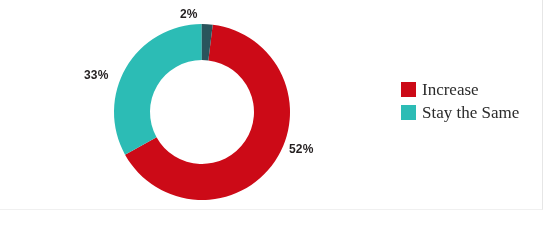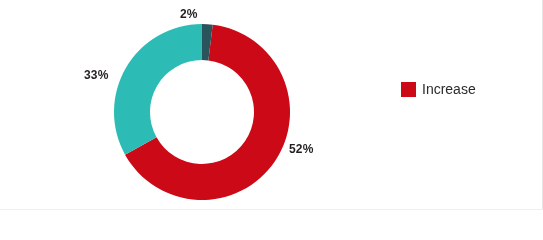--- a/index.html
+++ b/index.html
@@ -67,22 +67,22 @@
     height: 20px;
     margin-bottom: 3px;
   }
   .legend-swatch {
     width: 15px;
     height: 15px;
     flex: 0 0 15px;
     margin-right: 6px;
   }
   .legend-label {
-    font-family: Liberation Sans, sans-serif;
-    font-size: 14px;
+    font-family: Liberation Serif, serif;
+    font-size: 17px;
     color: #2b2b2b;
     line-height: 1;
     white-space: nowrap;
   }
 </style>
 </head>
 <body>
 
 <div id="figure">
 
@@ -100,17 +100,21 @@
   <div class="value-label" id="label-staythesame">33%</div>
   <div class="value-label" id="label-increase">52%</div>
 
   <div id="legend">
 
     <div class="legend-item">
       <span class="legend-swatch" style="background: rgb(204, 10, 23);"></span>
       <span class="legend-label">Increase</span>
     </div>
 
+    <div class="legend-item">
+      <span class="legend-swatch" style="background: rgb(44, 188, 181);"></span>
+      <span class="legend-label">Stay the Same</span>
+    </div>
 
 
   </div>
 
 </div>
 
 </body></html>

